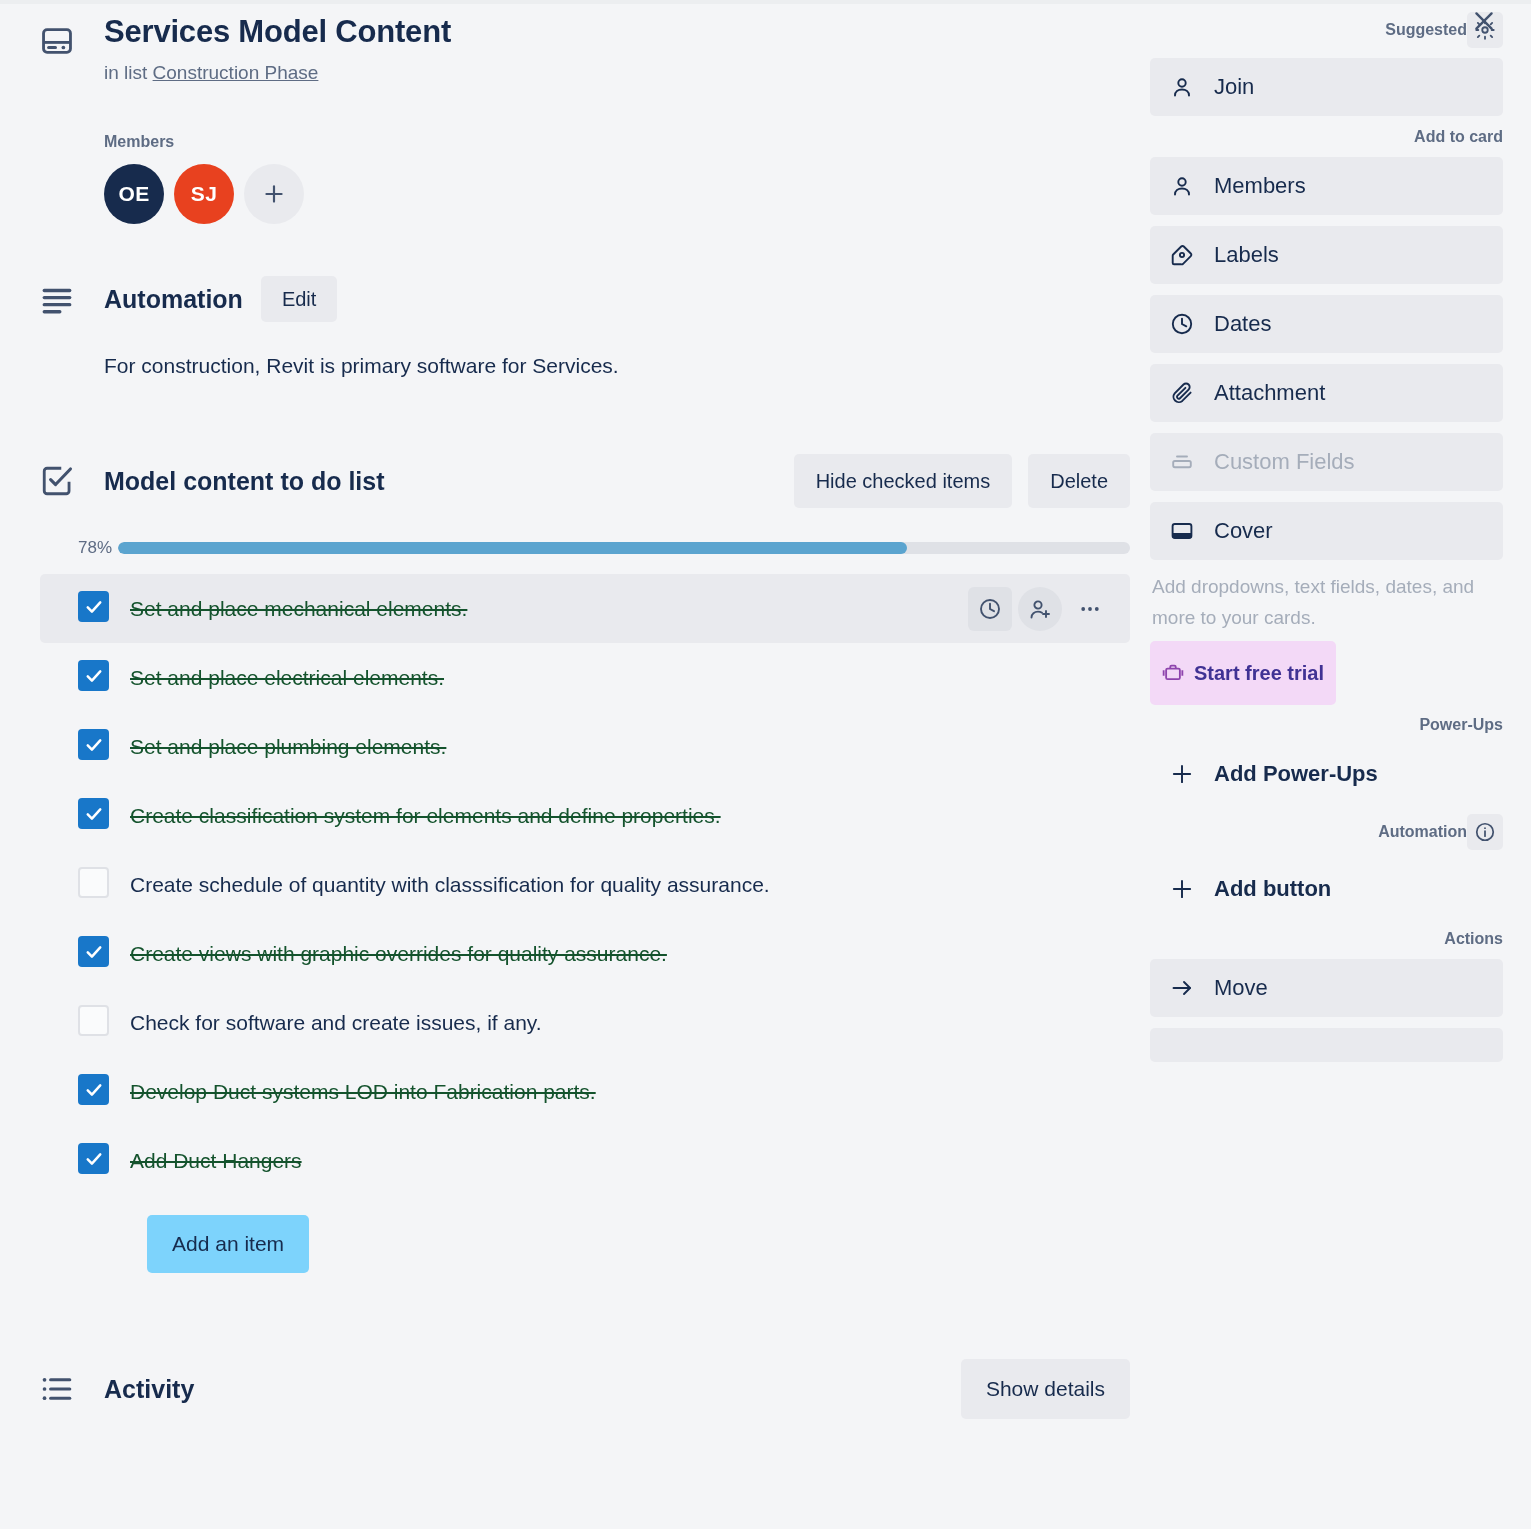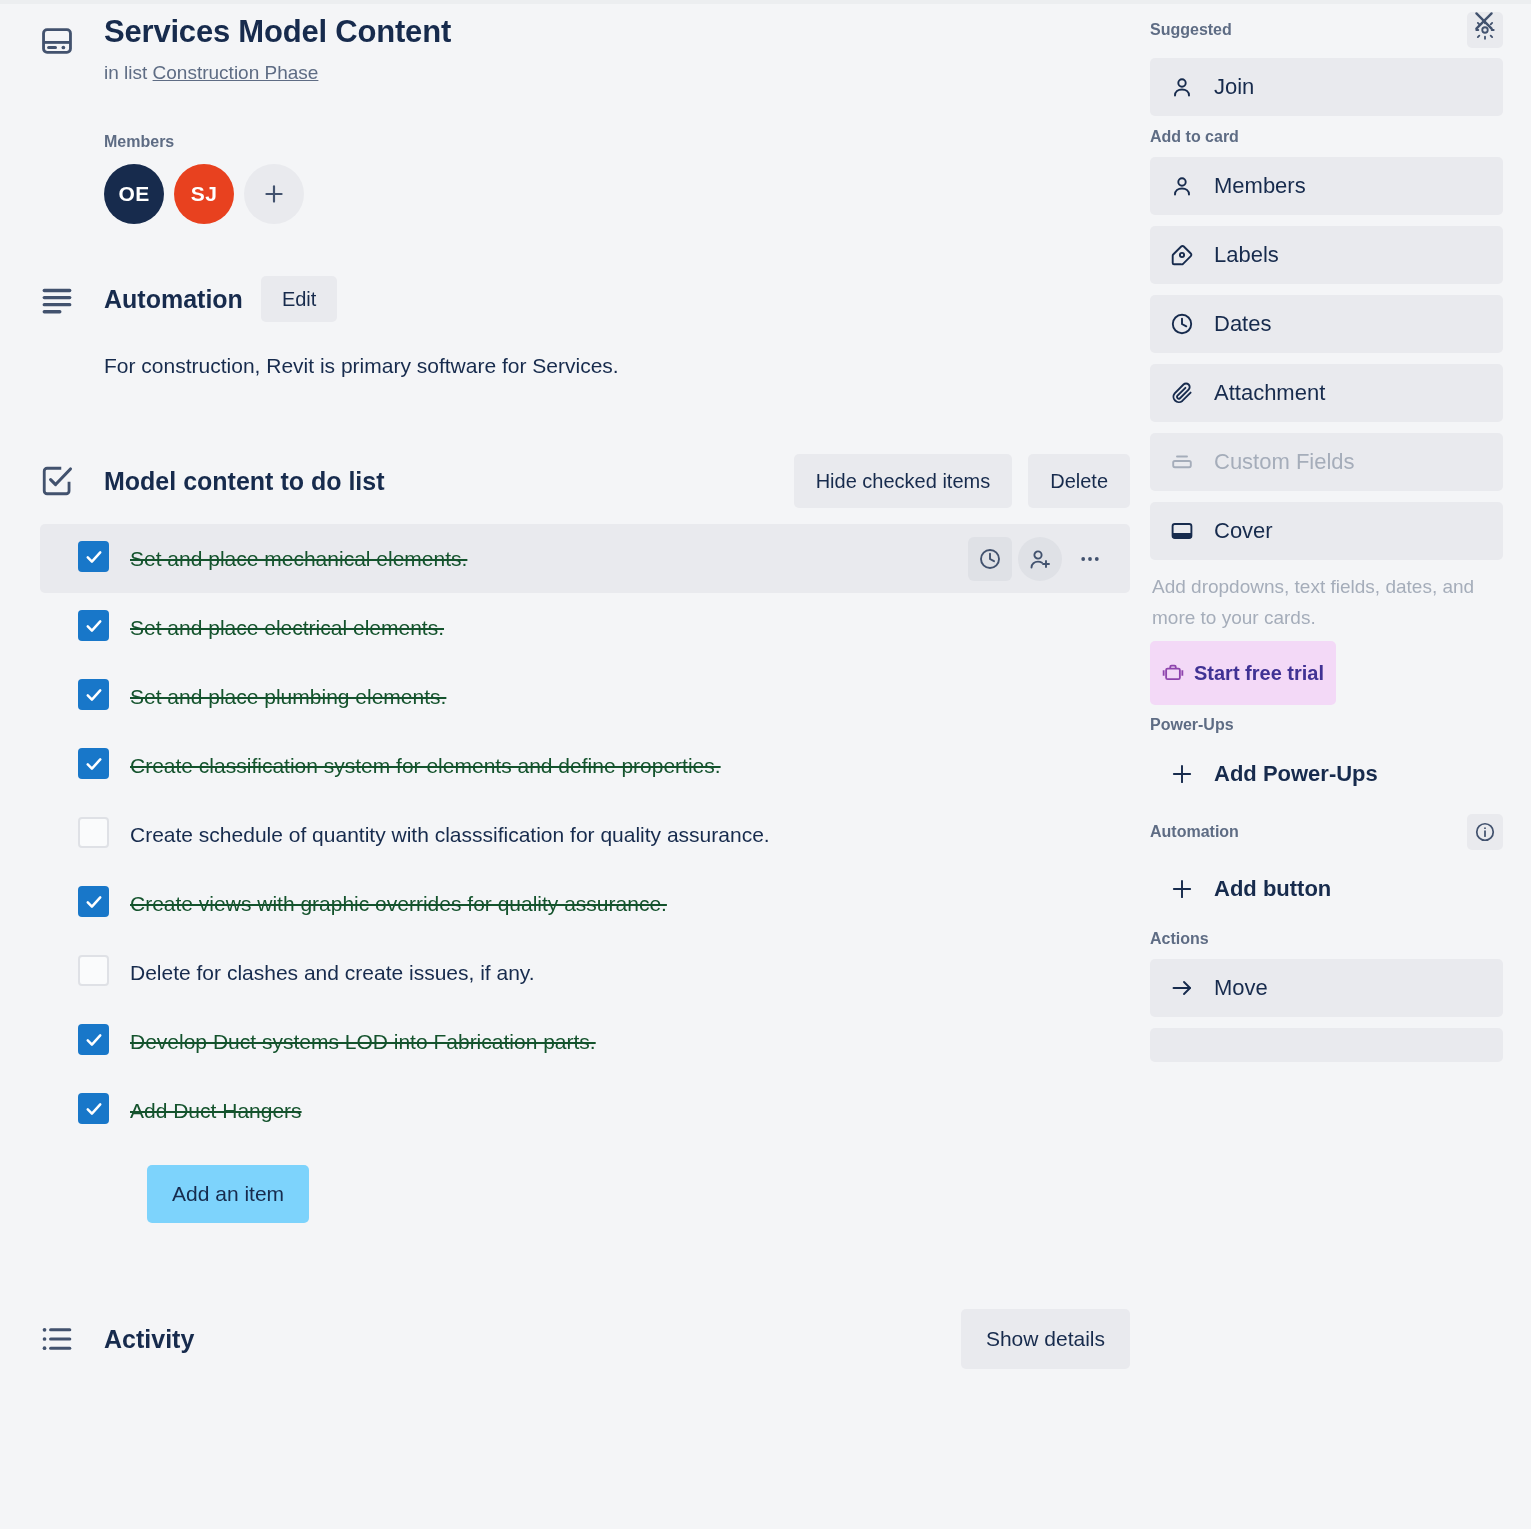--- a/index.html
+++ b/index.html
@@ -139,21 +139,21 @@
     padding: 18px 25px; cursor: pointer; line-height: 24px;
   }
 
   
   .side-group { margin-bottom: 10px; }
   .side-head {
     display: flex; align-items: center; justify-content: space-between;
     font-size: 16px; font-weight: bold; color: #5e6c84;
     line-height: 20px; margin-bottom: 10px; margin-top: 26px;
   }
-  .side-head:first-child { margin-top: 0; }
+  .side-head:first-child { margin-top: 0; justify-content: flex-end; }
   .side-head-icon {
     width: 36px; height: 36px; border-radius: 5px; background: #e9eaee;
     display: flex; align-items: center; justify-content: center;
     color: #42526e; cursor: pointer;
   }
   .side-btn {
     display: flex; align-items: center; gap: 18px;
     background: #e9eaee; border-radius: 5px;
     padding: 15px 18px; margin-bottom: 11px; cursor: pointer;
     font-size: 22px; color: #172b4d; line-height: 28px;
@@ -247,20 +247,26 @@
               <path d="M20.5 12.5V19a2 2 0 0 1-2 2H5a2 2 0 0 1-2-2V5a2 2 0 0 1 2-2h10"></path>
               <polyline points="7.5,11 11,14.5 21.5,3.5" stroke-width="2.2" stroke-linecap="round"></polyline>
             </svg>
           </div>
           <div class="sec-title">Model content to do list</div>
           <div class="cl-head-spacer"></div>
           <button class="cl-btn">Hide checked items</button>
           <button class="cl-btn">Delete</button>
         </div>
 
+        <div class="progress-row">
+          <div class="pct">78%</div>
+          <div class="bar-track">
+            <div class="bar-fill" id="bar-fill" style="width: 78%; background: rgb(91, 164, 207);"></div>
+          </div>
+        </div>
 
         <div class="cl-items" id="checklist-items">
             <div class="cl-item done hovered">
               <div class="cbox checked">
                 <svg width="20" height="20" viewBox="0 0 24 24" fill="none" stroke="#ffffff" stroke-width="3" stroke-linecap="round" stroke-linejoin="round">
                   <polyline points="4.5,12.5 9.5,17.5 19.5,6.5"></polyline>
                 </svg>
               </div>
               <div class="cl-text">Set and place mechanical elements.</div>
               <div class="cl-actions">
@@ -318,21 +324,21 @@
             <div class="cl-item done">
               <div class="cbox checked">
                 <svg width="20" height="20" viewBox="0 0 24 24" fill="none" stroke="#ffffff" stroke-width="3" stroke-linecap="round" stroke-linejoin="round">
                   <polyline points="4.5,12.5 9.5,17.5 19.5,6.5"></polyline>
                 </svg>
               </div>
               <div class="cl-text">Create views with graphic overrides for quality assurance.</div>
             </div>
             <div class="cl-item">
               <div class="cbox unchecked"></div>
-              <div class="cl-text">Delete for clashes and create issues, if any.</div>
+              <div class="cl-text">Check for software and create issues, if any.</div>
             </div>
             <div class="cl-item done">
               <div class="cbox checked">
                 <svg width="20" height="20" viewBox="0 0 24 24" fill="none" stroke="#ffffff" stroke-width="3" stroke-linecap="round" stroke-linejoin="round">
                   <polyline points="4.5,12.5 9.5,17.5 19.5,6.5"></polyline>
                 </svg>
               </div>
               <div class="cl-text">Develop Duct systems LOD into Fabrication parts.</div>
             </div>
             <div class="cl-item done">

